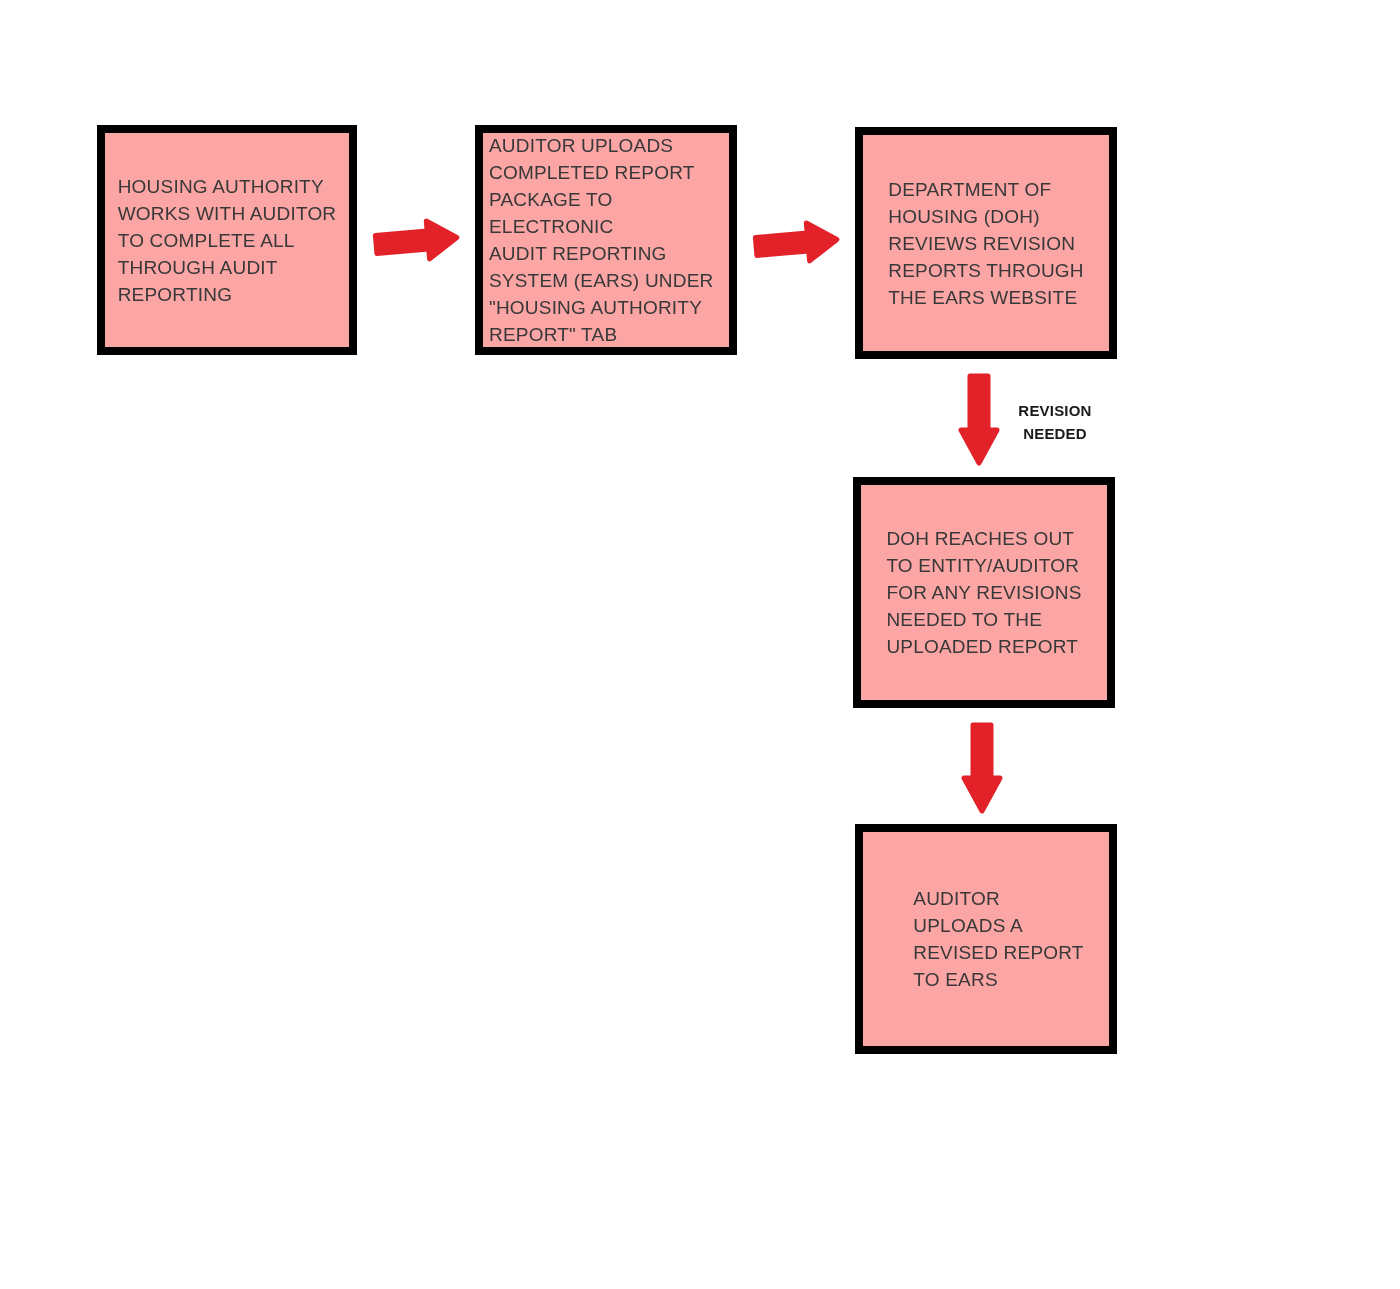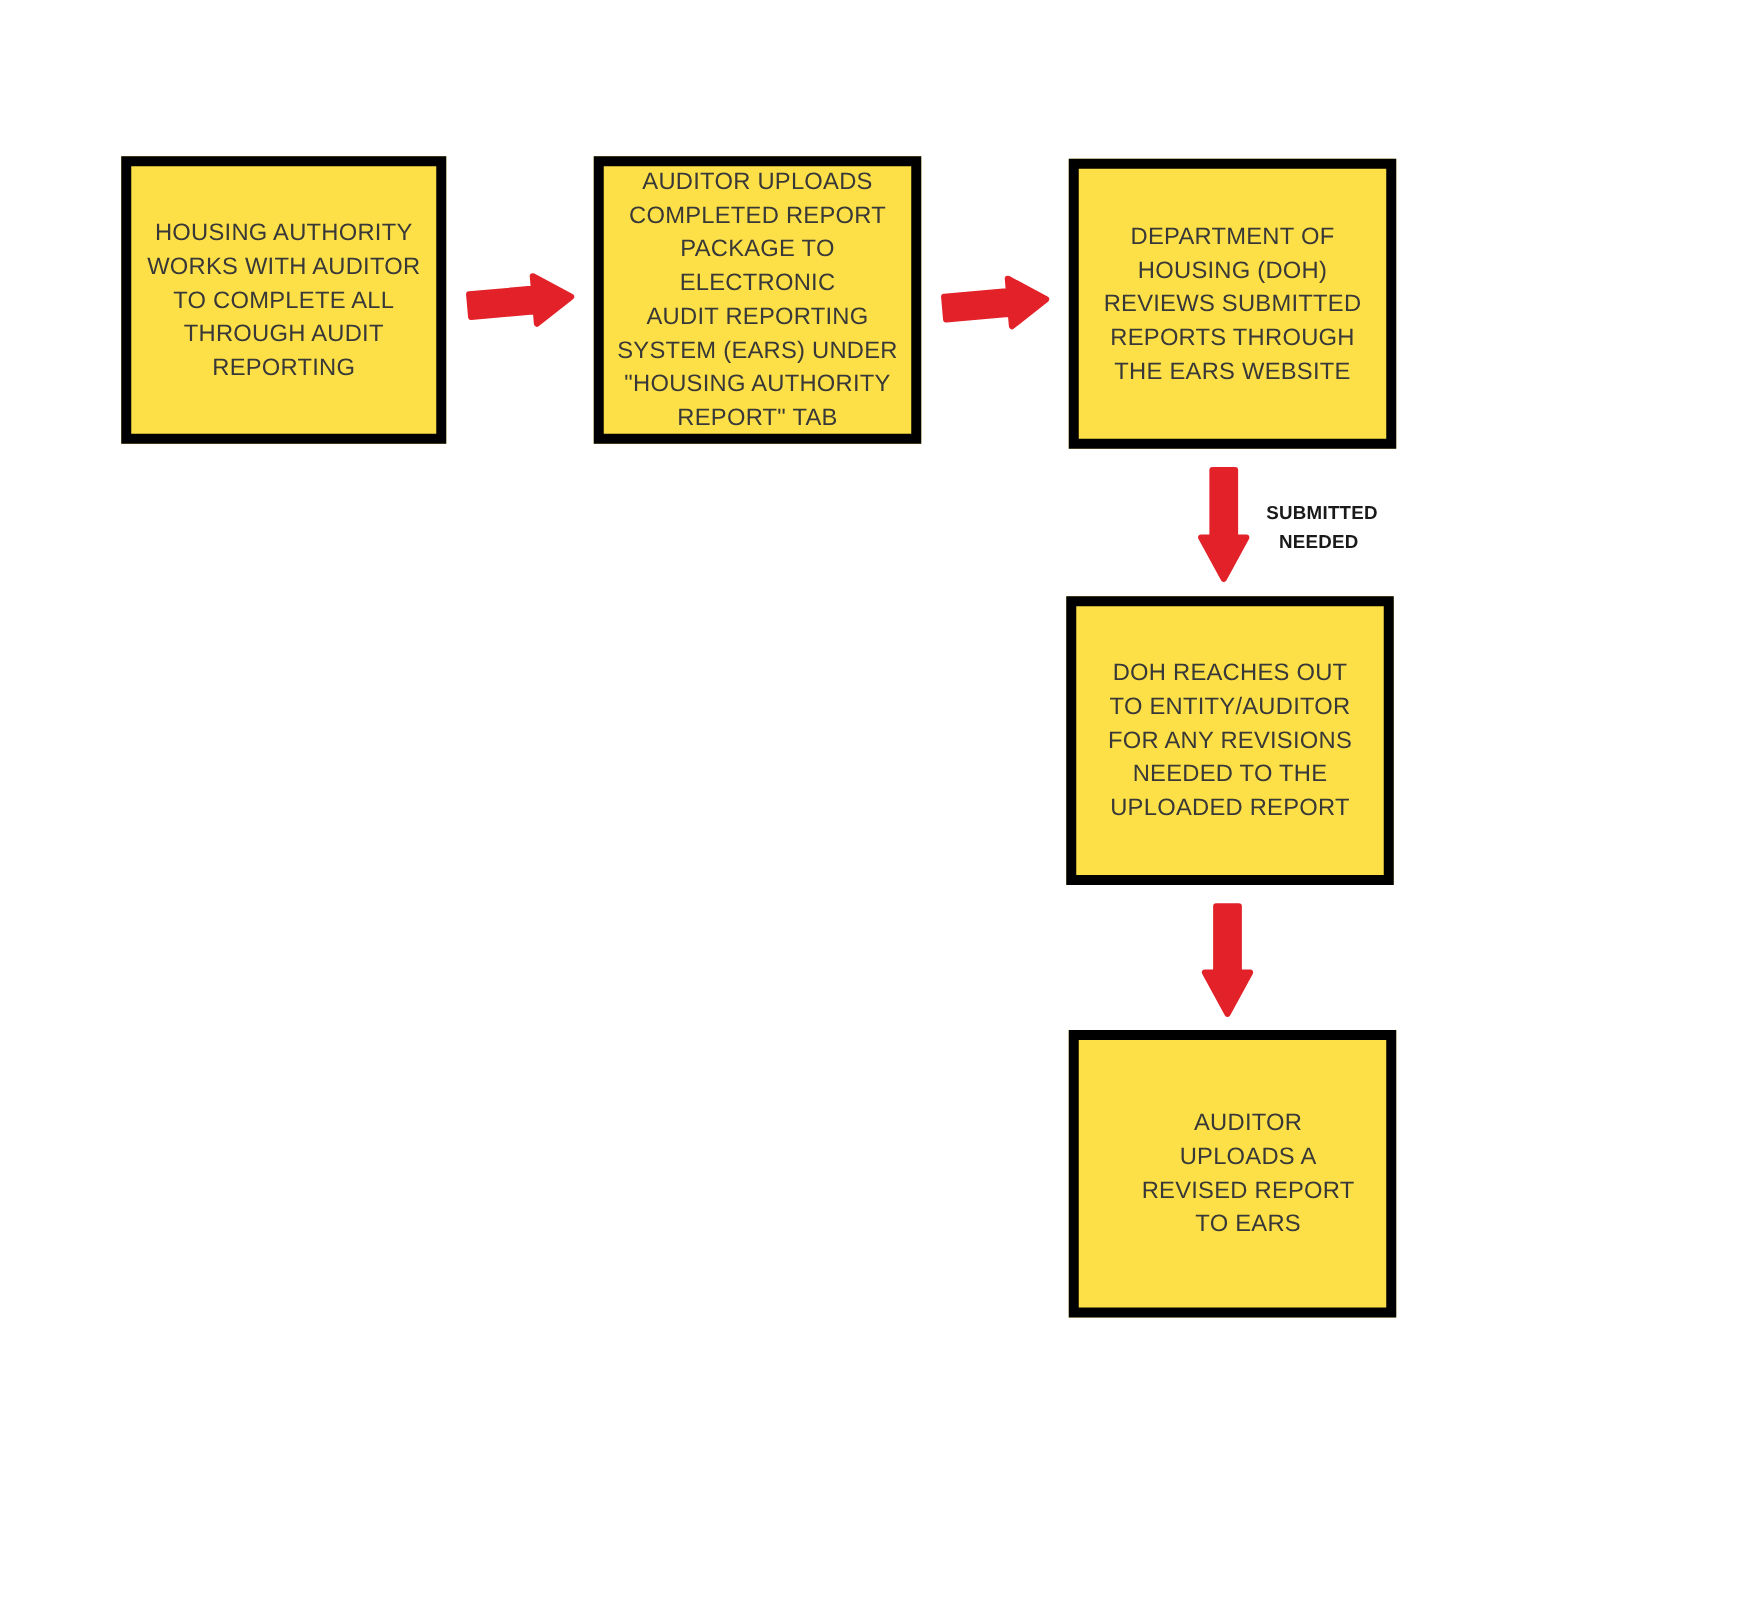--- a/index.html
+++ b/index.html
@@ -11,26 +11,25 @@
     position: relative;
     width: 1400px;
     height: 1289px;
     background: #ffffff;
     font-family: "Liberation Sans", "DejaVu Sans", sans-serif;
     overflow: hidden;
   }
   .flow-box {
     position: absolute;
     border: 8px solid #000000;
-    background: #fde047;
+    background: #fca5a5;
     box-sizing: border-box;
     display: flex;
     align-items: center;
     justify-content: center;
-    text-align: center;
   }
   .flow-box .box-text {
     white-space: pre-line;
     font-size: 19px;
     line-height: 27px;
     letter-spacing: 0.2px;
     color: var(--text-color, #383838);
     padding: 0 6px;
   }
   .arrow {
@@ -82,30 +81,30 @@
 REPORT" TAB</div>
   </div>
 
   <svg class="arrow tilt-left" style="left:752px; top:220px;" width="88" height="46" viewBox="0 0 88 46">
     <polygon points="4,14 56,14 56,4 85,23 56,42 56,32 4,32"></polygon>
   </svg>
 
   <div class="flow-box" style="left:855px; top:127px; width:262px; height:232px;">
     <div class="box-text">DEPARTMENT OF
 HOUSING (DOH)
-REVIEWS SUBMITTED
+REVIEWS REVISION
 REPORTS THROUGH
 THE EARS WEBSITE</div>
   </div>
 
   <svg class="arrow" style="left:958px; top:373px;" width="42" height="94" viewBox="0 0 42 94">
     <polygon points="12,3 30,3 30,57 39,57 21,90 3,57 12,57"></polygon>
   </svg>
 
-  <div class="arrow-label" style="left:1013px; top:399px; width:84px;">SUBMITTED
+  <div class="arrow-label" style="left:1013px; top:399px; width:84px;">REVISION
 NEEDED</div>
 
   <div class="flow-box" style="left:853px; top:477px; width:262px; height:231px;">
     <div class="box-text">DOH REACHES OUT
 TO ENTITY/AUDITOR
 FOR ANY REVISIONS
 NEEDED TO THE
 UPLOADED REPORT</div>
   </div>
 

